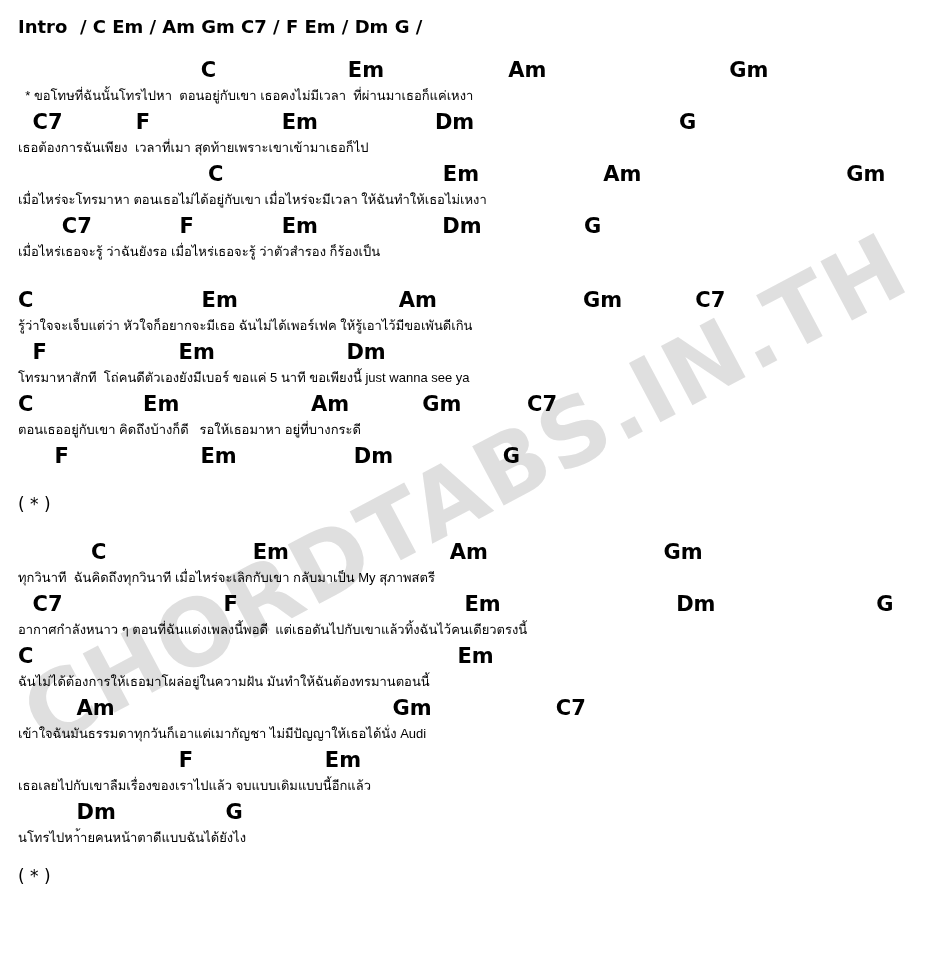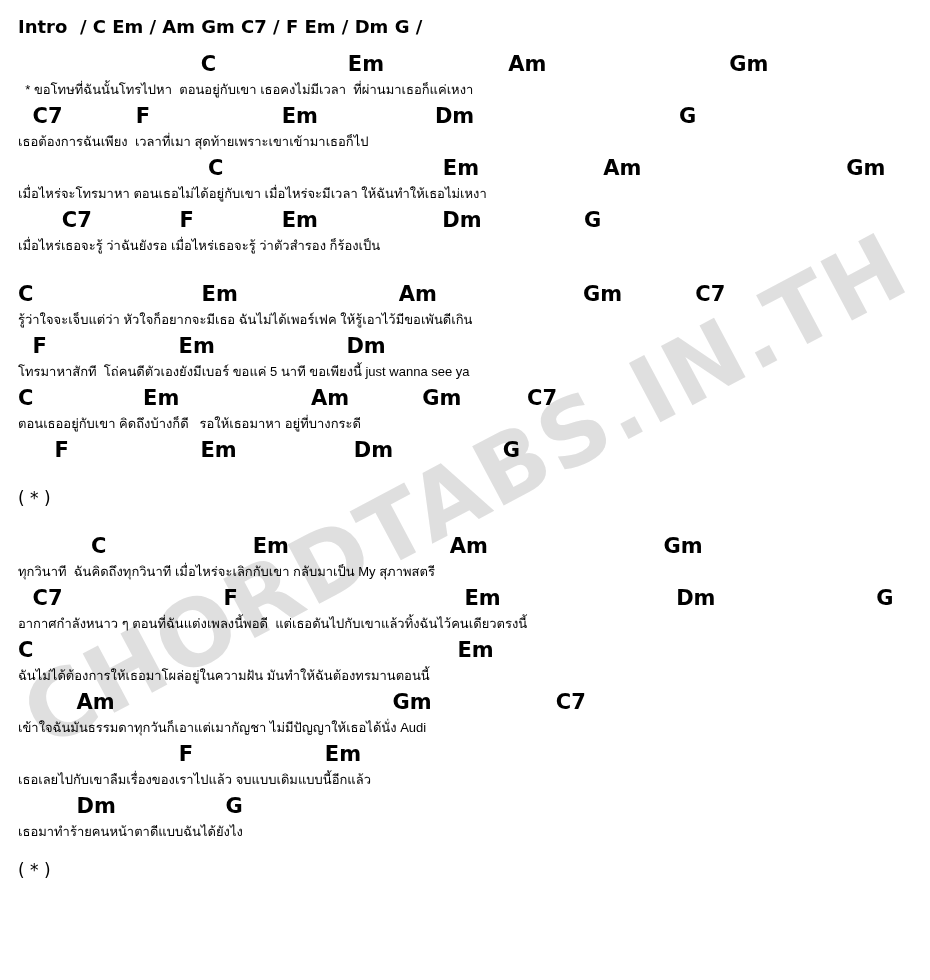--- a/index.html
+++ b/index.html
@@ -61,21 +61,21 @@
     font-size: 21px;
     line-height: 24px;
     white-space: pre;
     font-family: "DejaVu Sans", sans-serif;
   }
   .intro {
     font-weight: bold;
     font-size: 18px;
     line-height: 26px;
     white-space: pre;
-    margin-bottom: 12px;
+    margin-bottom: 18px;
   }
   .spacer {
     height: 22px;
   }
   .small-spacer {
     height: 10px;
   }
   .marker {
     font-size: 17px;
     line-height: 28px;
@@ -130,21 +130,21 @@
       <div class="line">ทุกวินาที  ฉันคิดถึงทุกวินาที เมื่อไหร่จะเลิกกับเขา กลับมาเป็น My สุภาพสตรี</div>
       <div class="chordline">  C7                      F                               Em                        Dm                      G</div>
       <div class="line">อากาศกำลังหนาว ๆ ตอนที่ฉันแต่งเพลงนี้พอดี  แต่เธอดันไปกับเขาแล้วทิ้งฉันไว้คนเดียวตรงนี้</div>
       <div class="chordline">C                                                          Em</div>
       <div class="line">ฉันไม่ได้ต้องการให้เธอมาโผล่อยู่ในความฝัน มันทำให้ฉันต้องทรมานตอนนี้</div>
       <div class="chordline">        Am                                      Gm                 C7</div>
       <div class="line">เข้าใจฉันมันธรรมดาทุกวันก็เอาแต่เมากัญชา ไม่มีปัญญาให้เธอได้นั่ง Audi</div>
       <div class="chordline">                      F                  Em</div>
       <div class="line">เธอเลยไปกับเขาลืมเรื่องของเราไปแล้ว จบแบบเดิมแบบนี้อีกแล้ว</div>
       <div class="chordline">        Dm               G</div>
-      <div class="line">เธอมาทำร้ายคนหน้าตาดีแบบฉันได้ยังไง</div>
+      <div class="line">นโทรไปหา้ายคนหน้าตาดีแบบฉันได้ยังไง</div>
     </div>
 
     <div class="small-spacer"></div>
 
     <div class="marker">( * )</div>
 
   </div>
 </div>
 
 </body></html>

